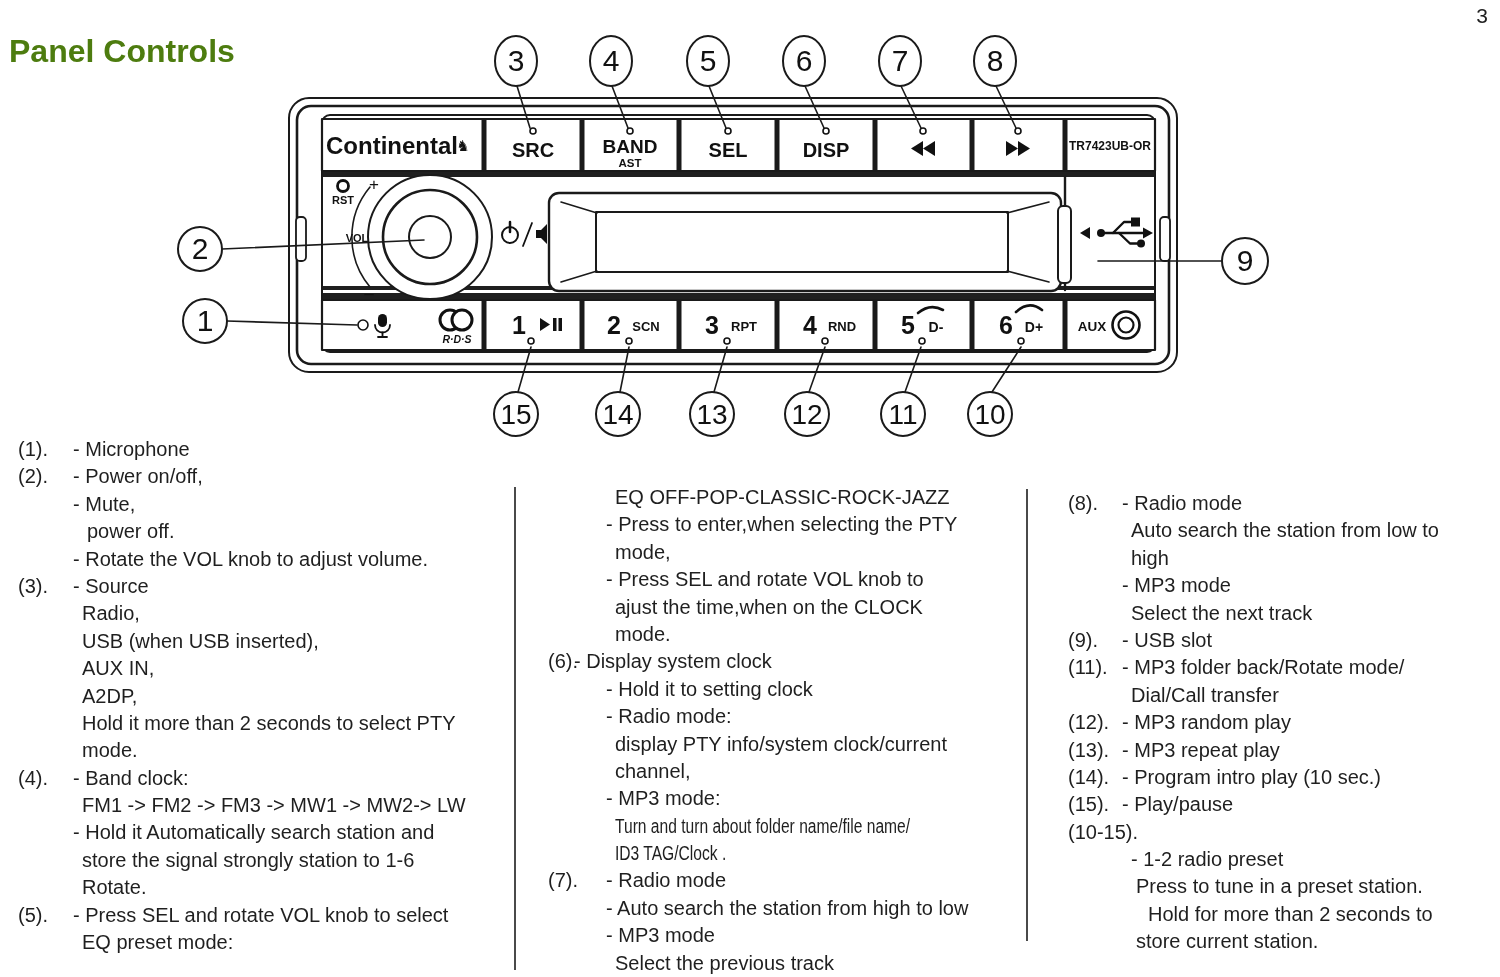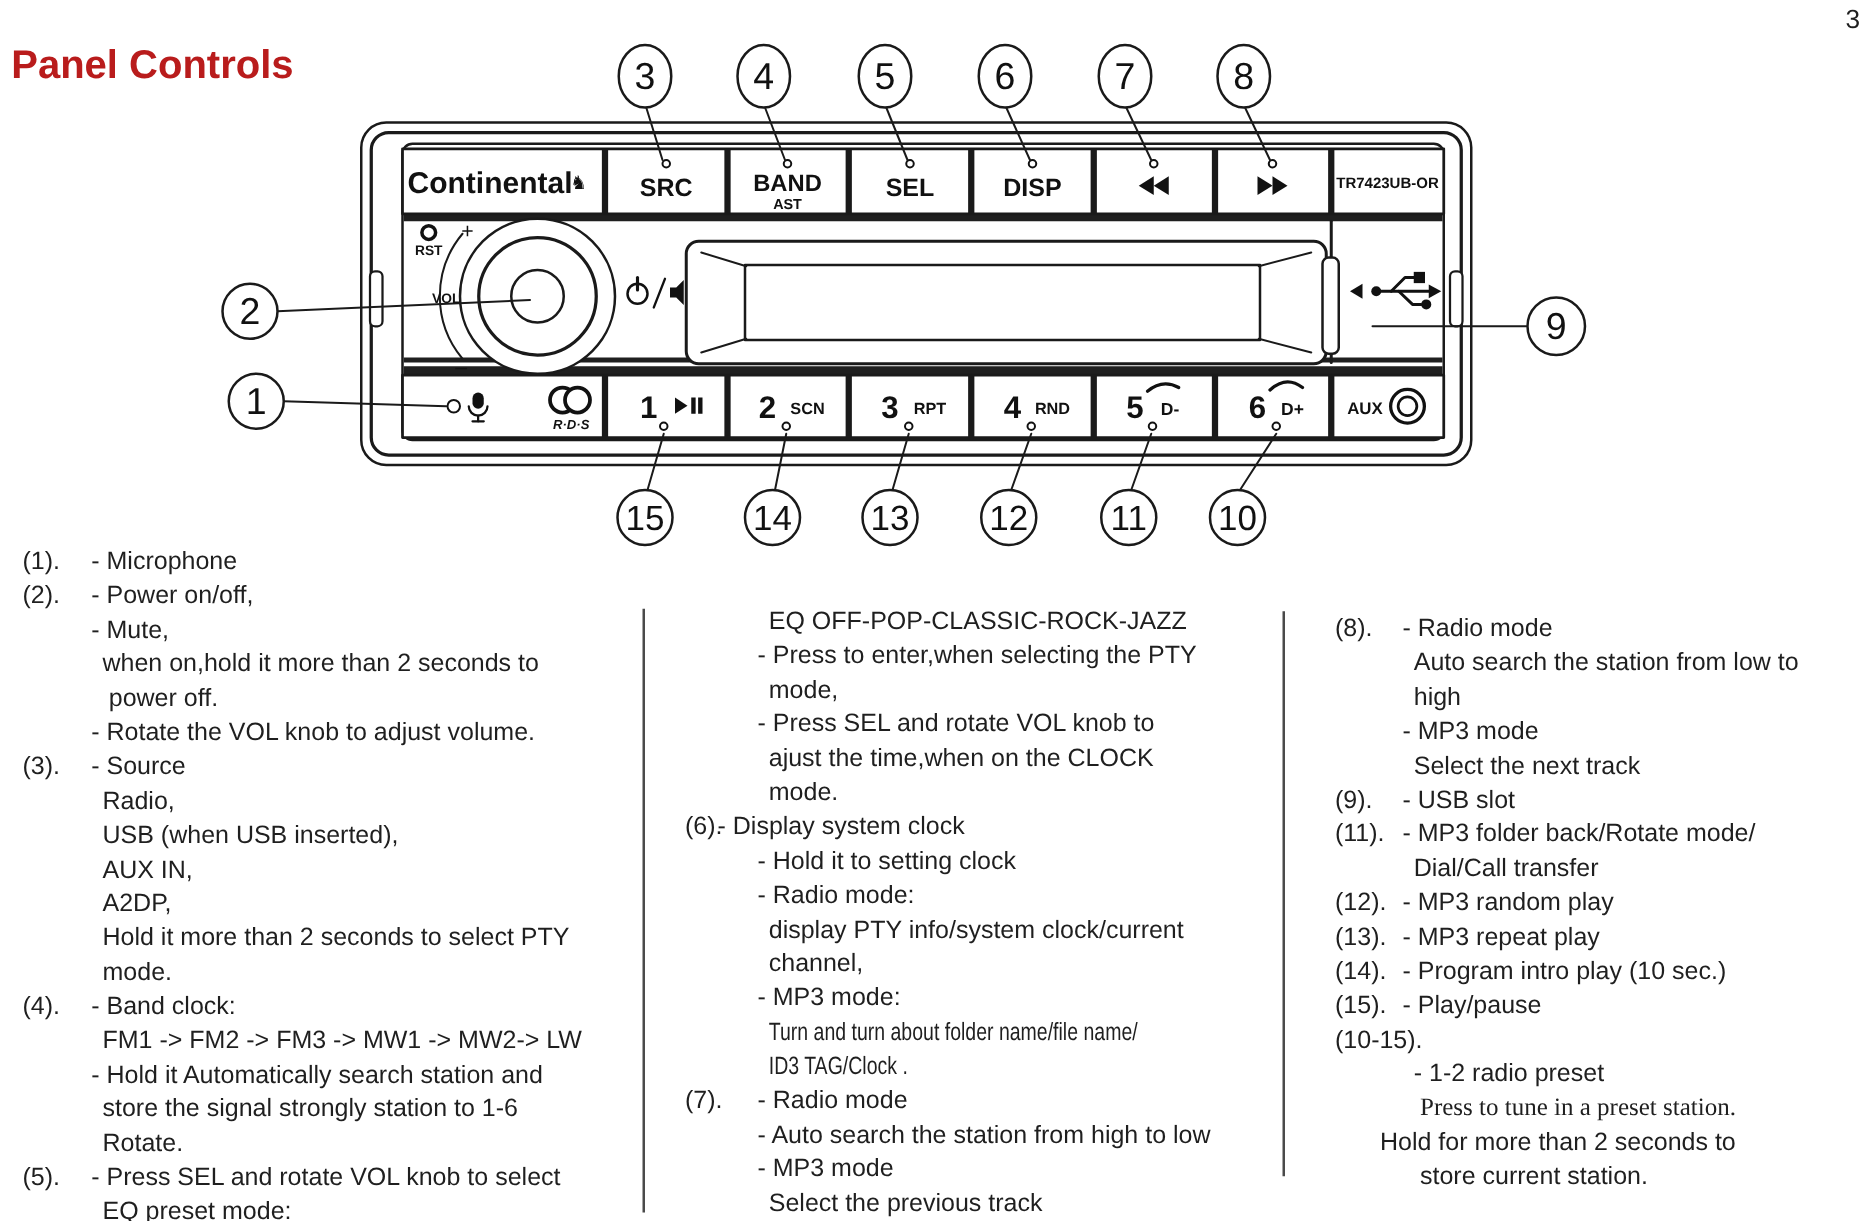--- a/index.html
+++ b/index.html
@@ -1,18 +1,18 @@
 <!DOCTYPE html>
 <html><head>
 <meta charset="utf-8">
 <style>
   html,body{margin:0;padding:0;background:#ffffff;}
   .page{position:relative;width:1500px;height:977px;background:#fff;overflow:hidden;
         font-family:"Liberation Sans","DejaVu Sans",sans-serif;color:#1f1f1f;}
-  .title{position:absolute;left:9px;top:33px;font-size:32px;font-weight:bold;color:#b91c1c;letter-spacing:0px;}
+  .title{position:absolute;left:9px;top:33px;font-size:32px;font-weight:bold;color:#4d7c0f;letter-spacing:0px;}
   .pageno{position:absolute;right:12px;top:4px;font-size:21px;color:#1f1f1f;}
   svg{position:absolute;left:0;top:0;}
   svg text{font-family:"Liberation Sans","DejaVu Sans",sans-serif;fill:#111;}
   .desc-col{position:absolute;font-size:20px;line-height:27.4px;color:#1f1f1f;}
   #col1{left:18px;top:436px;width:497px;}
   #col2{left:548px;top:484px;width:490px;}
   #col3{left:1068px;top:490px;width:432px;}
   .row{position:relative;height:27.4px;white-space:nowrap;}
   .num{position:absolute;left:0;top:0;}
   .txt{display:inline-block;}
@@ -291,21 +291,20 @@
             <text x="1245" y="271" text-anchor="middle">9</text>
           </g>
       </g>
     </g>
   </svg>
 
   <div class="desc-col" id="col1">
       <div class="row"><span class="num">(1).</span><span class="txt" style="margin-left: 55px;">- Microphone</span></div>
       <div class="row"><span class="num">(2).</span><span class="txt" style="margin-left: 55px;">- Power on/off,</span></div>
       <div class="row"><span class="txt" style="margin-left: 55px;">- Mute,</span></div>
-      <div class="row"><span class="txt" style="margin-left: 64px;">when on,hold it more than 2 seconds to</span></div>
       <div class="row"><span class="txt" style="margin-left: 69px;">power off.</span></div>
       <div class="row"><span class="txt" style="margin-left: 55px;">- Rotate the VOL knob to adjust volume.</span></div>
       <div class="row"><span class="num">(3).</span><span class="txt" style="margin-left: 55px;">- Source</span></div>
       <div class="row"><span class="txt" style="margin-left: 64px;">Radio,</span></div>
       <div class="row"><span class="txt" style="margin-left: 64px;">USB (when USB inserted),</span></div>
       <div class="row"><span class="txt" style="margin-left: 64px;">AUX IN,</span></div>
       <div class="row"><span class="txt" style="margin-left: 64px;">A2DP,</span></div>
       <div class="row"><span class="txt" style="margin-left: 64px;">Hold it more than 2 seconds to select PTY</span></div>
       <div class="row"><span class="txt" style="margin-left: 64px;">mode.</span></div>
       <div class="row"><span class="num">(4).</span><span class="txt" style="margin-left: 55px;">- Band clock:</span></div>
@@ -344,21 +343,21 @@
       <div class="row"><span class="txt" style="margin-left: 63px;">Select the next track</span></div>
       <div class="row"><span class="num">(9).</span><span class="txt" style="margin-left: 54px;">- USB slot</span></div>
       <div class="row"><span class="num">(11).</span><span class="txt" style="margin-left: 54px;">- MP3 folder back/Rotate mode/</span></div>
       <div class="row"><span class="txt" style="margin-left: 63px;">Dial/Call transfer</span></div>
       <div class="row"><span class="num">(12).</span><span class="txt" style="margin-left: 54px;">- MP3 random play</span></div>
       <div class="row"><span class="num">(13).</span><span class="txt" style="margin-left: 54px;">- MP3 repeat play</span></div>
       <div class="row"><span class="num">(14).</span><span class="txt" style="margin-left: 54px;">- Program intro play (10 sec.)</span></div>
       <div class="row"><span class="num">(15).</span><span class="txt" style="margin-left: 54px;">- Play/pause</span></div>
       <div class="row"><span class="num">(10-15).</span><span class="txt" style="margin-left: 54px;"></span></div>
       <div class="row"><span class="txt" style="margin-left: 63px;">- 1-2 radio preset</span></div>
-      <div class="row"><span class="txt" style="margin-left: 68px; font-family: Liberation Serif, serif;">Press to tune in a preset station.</span></div>
-      <div class="row"><span class="txt" style="margin-left: 36px; text-align: right;">Hold for more than 2 seconds to</span></div>
+      <div class="row"><span class="txt" style="margin-left: 68px;">Press to tune in a preset station.</span></div>
+      <div class="row"><span class="txt" style="margin-left: 80px; text-align: right;">Hold for more than 2 seconds to</span></div>
       <div class="row"><span class="txt" style="margin-left: 68px;">store current station.</span></div>
     </div>
 
   <div class="divider" id="div1"></div>
   <div class="divider" id="div2"></div>
 
 </div>
 
 </body></html>

